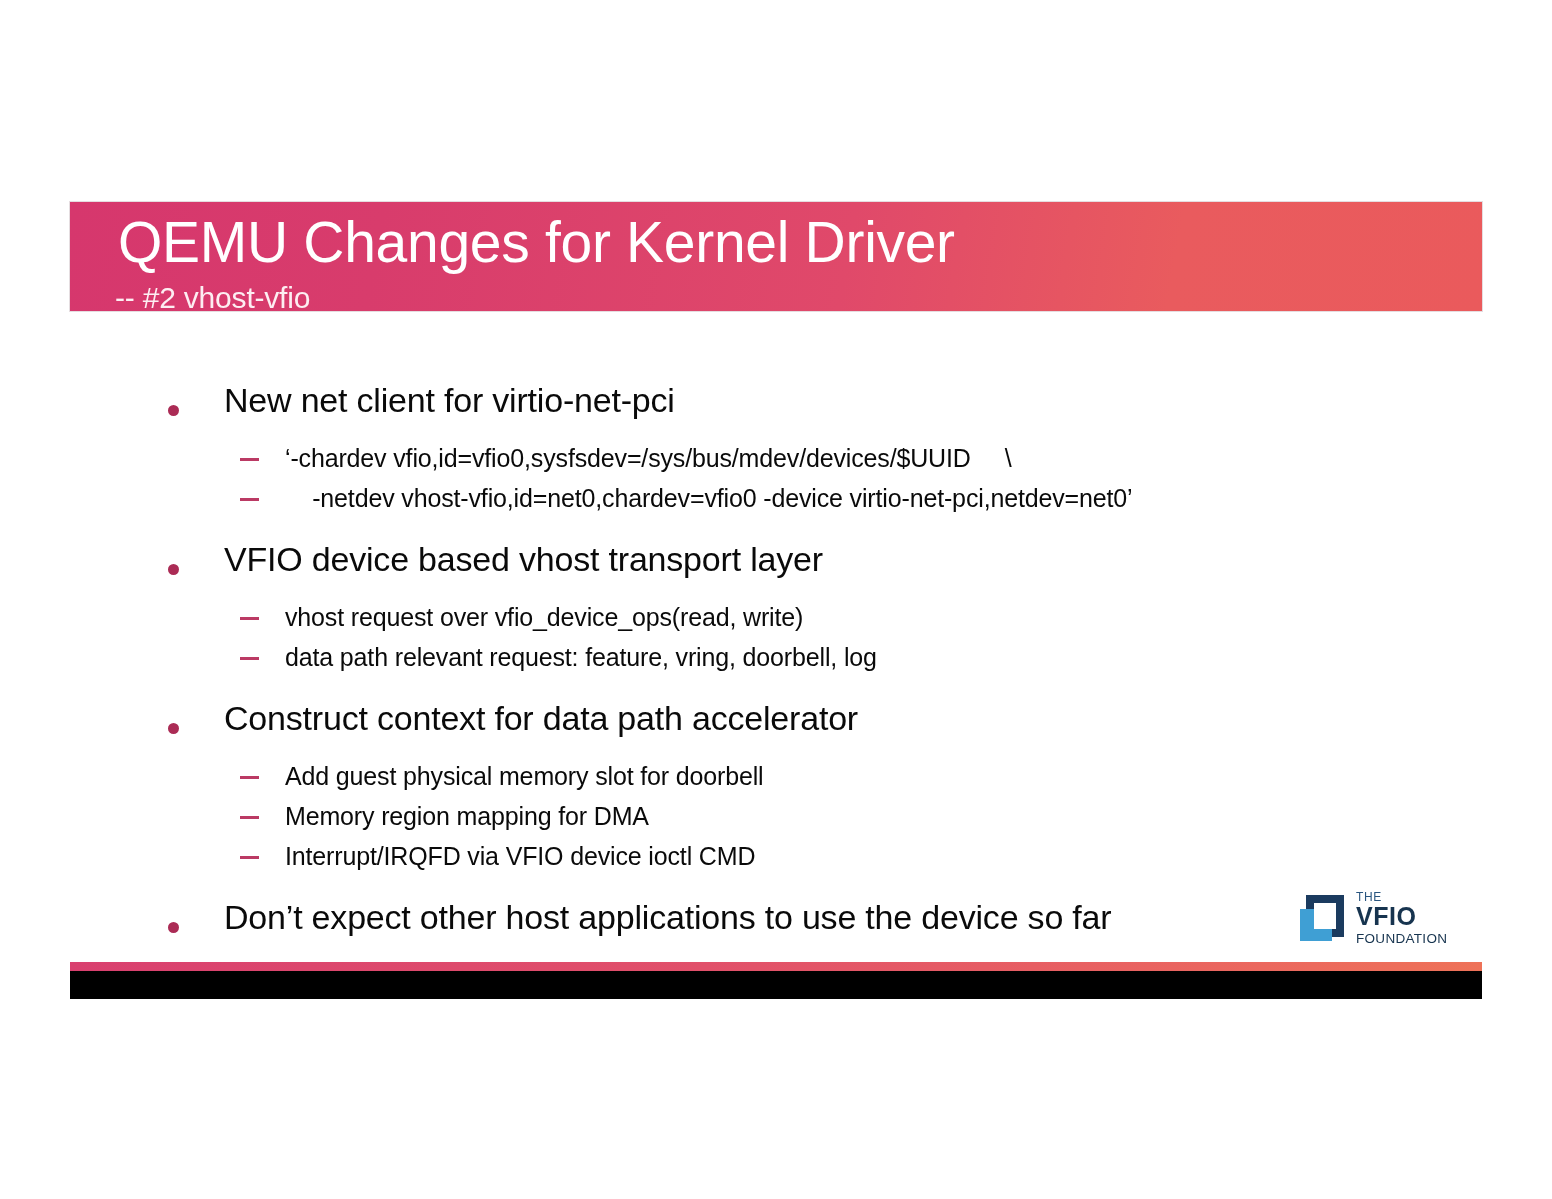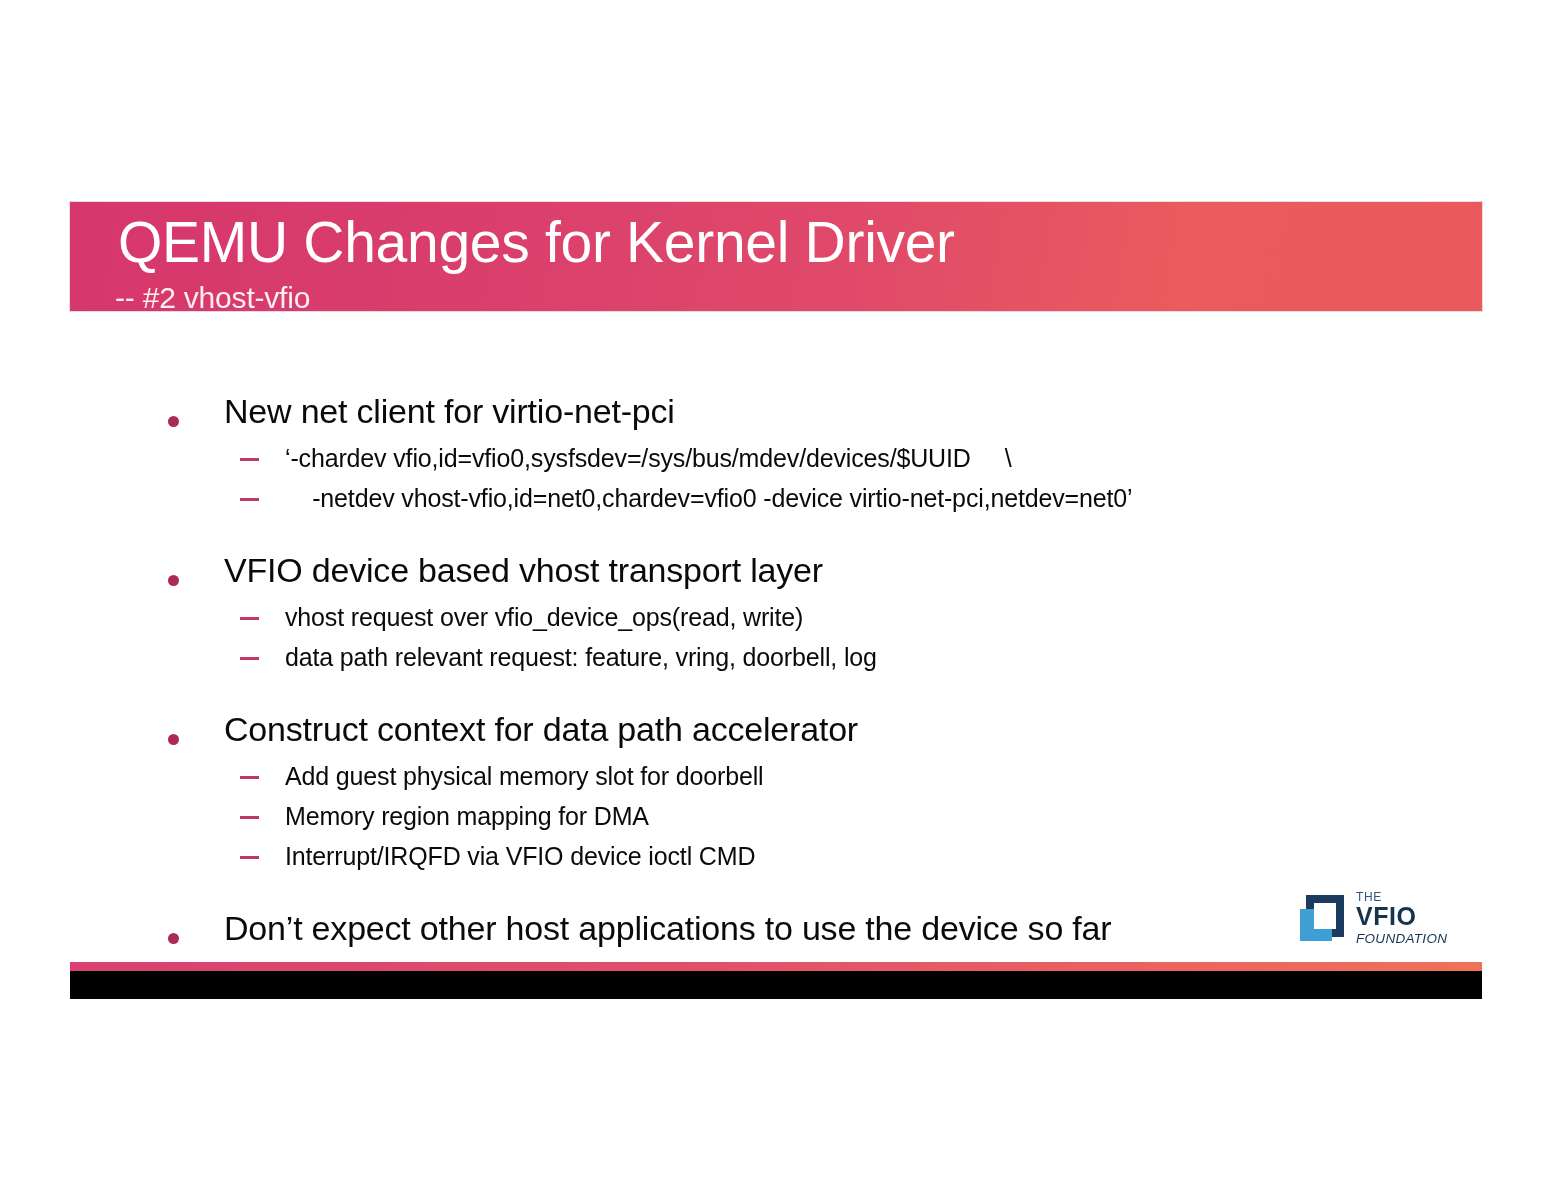--- a/index.html
+++ b/index.html
@@ -61,21 +61,21 @@
   .content {
     position: absolute;
     left: 0;
     top: 380px;
     width: 1552px;
   }
 
   .bullet-l1 {
     position: relative;
     display: flex;
-    align-items: flex-end;
+    align-items: flex-start;
     padding-left: 168px;
     margin: 0;
     height: 51px;
   }
   .bullet-l1 .marker {
     flex: 0 0 auto;
     width: 56px;
     color: #a8² ;
     color: #ab2b55;
     font-size: 30px;
@@ -165,21 +165,20 @@
     color: #17344f;
     line-height: 1.02;
     margin-top: 1px;
   }
   .lf-foundation {
     font-size: 13.5px;
     letter-spacing: 0.3px;
     font-weight: 400;
     color: #17344f;
     margin-top: 2px;
-    font-style: italic;
   }
 
   
   .bar-pink {
     position: absolute;
     left: 70px;
     top: 962px;
     width: 1412px;
     height: 9px;
     background: linear-gradient(95deg, #d9406f 0%, #e1506a 45%, #ec6a5d 88%, #ee7258 100%);

